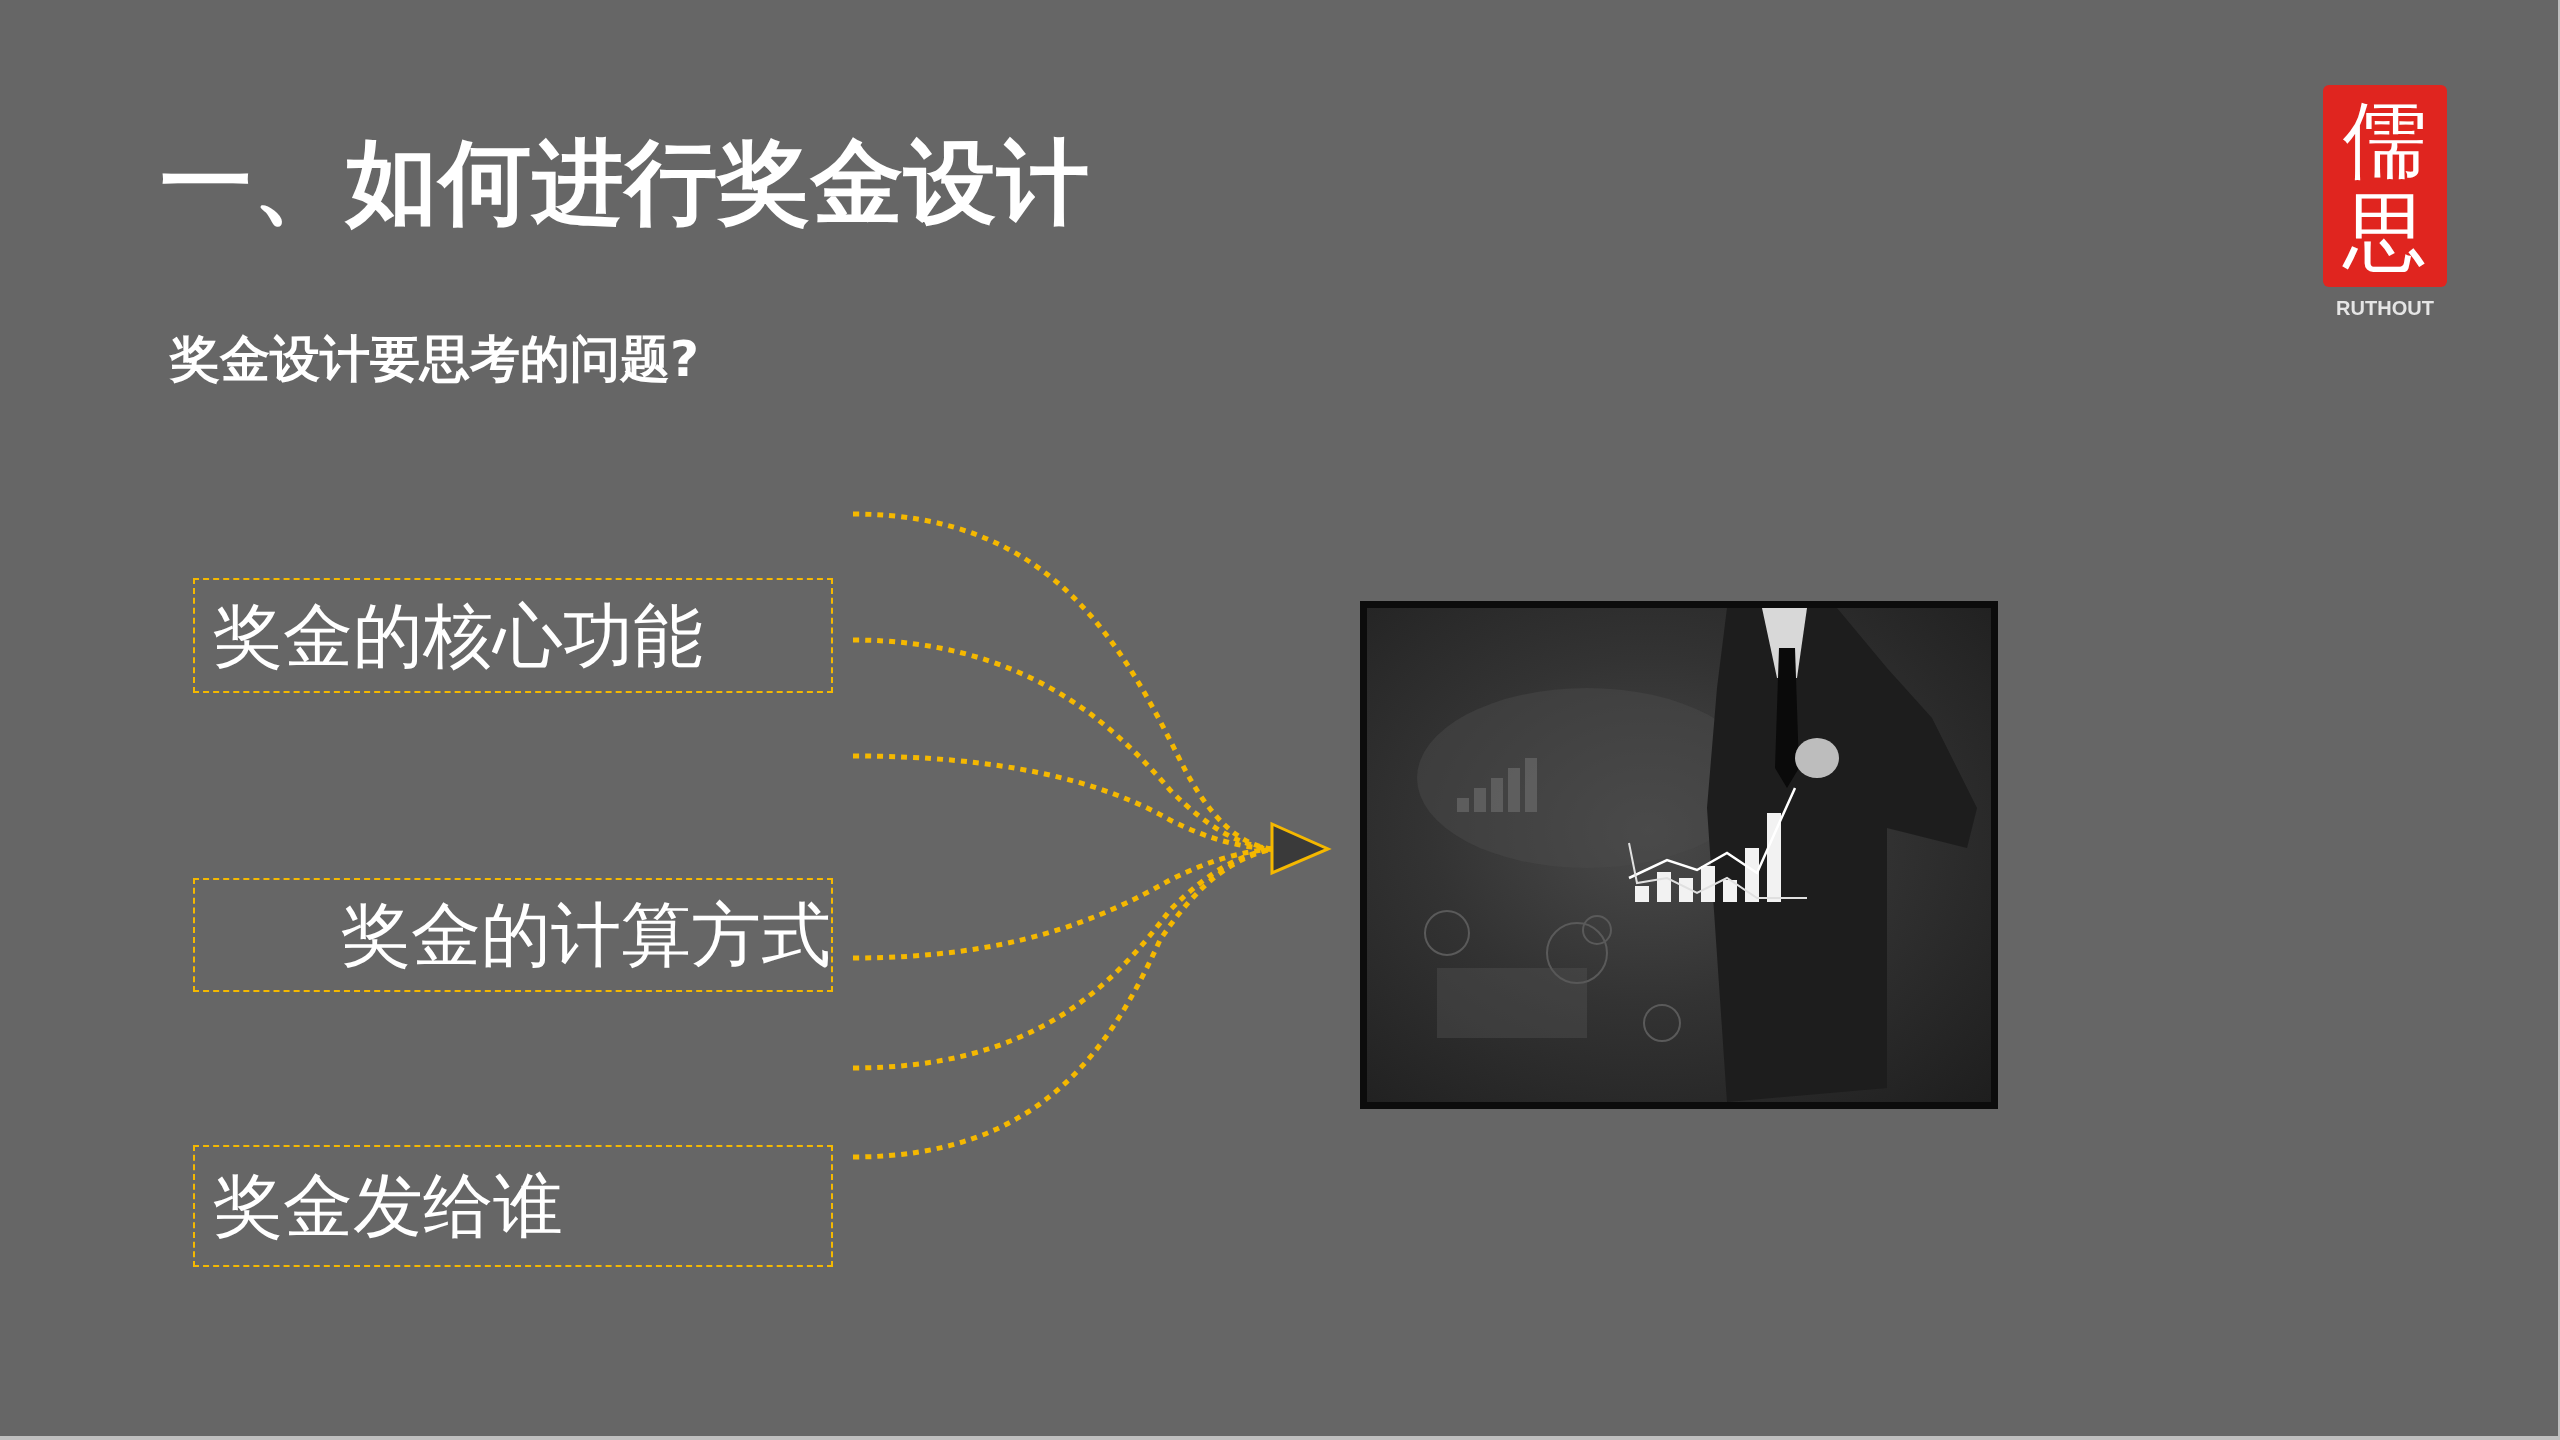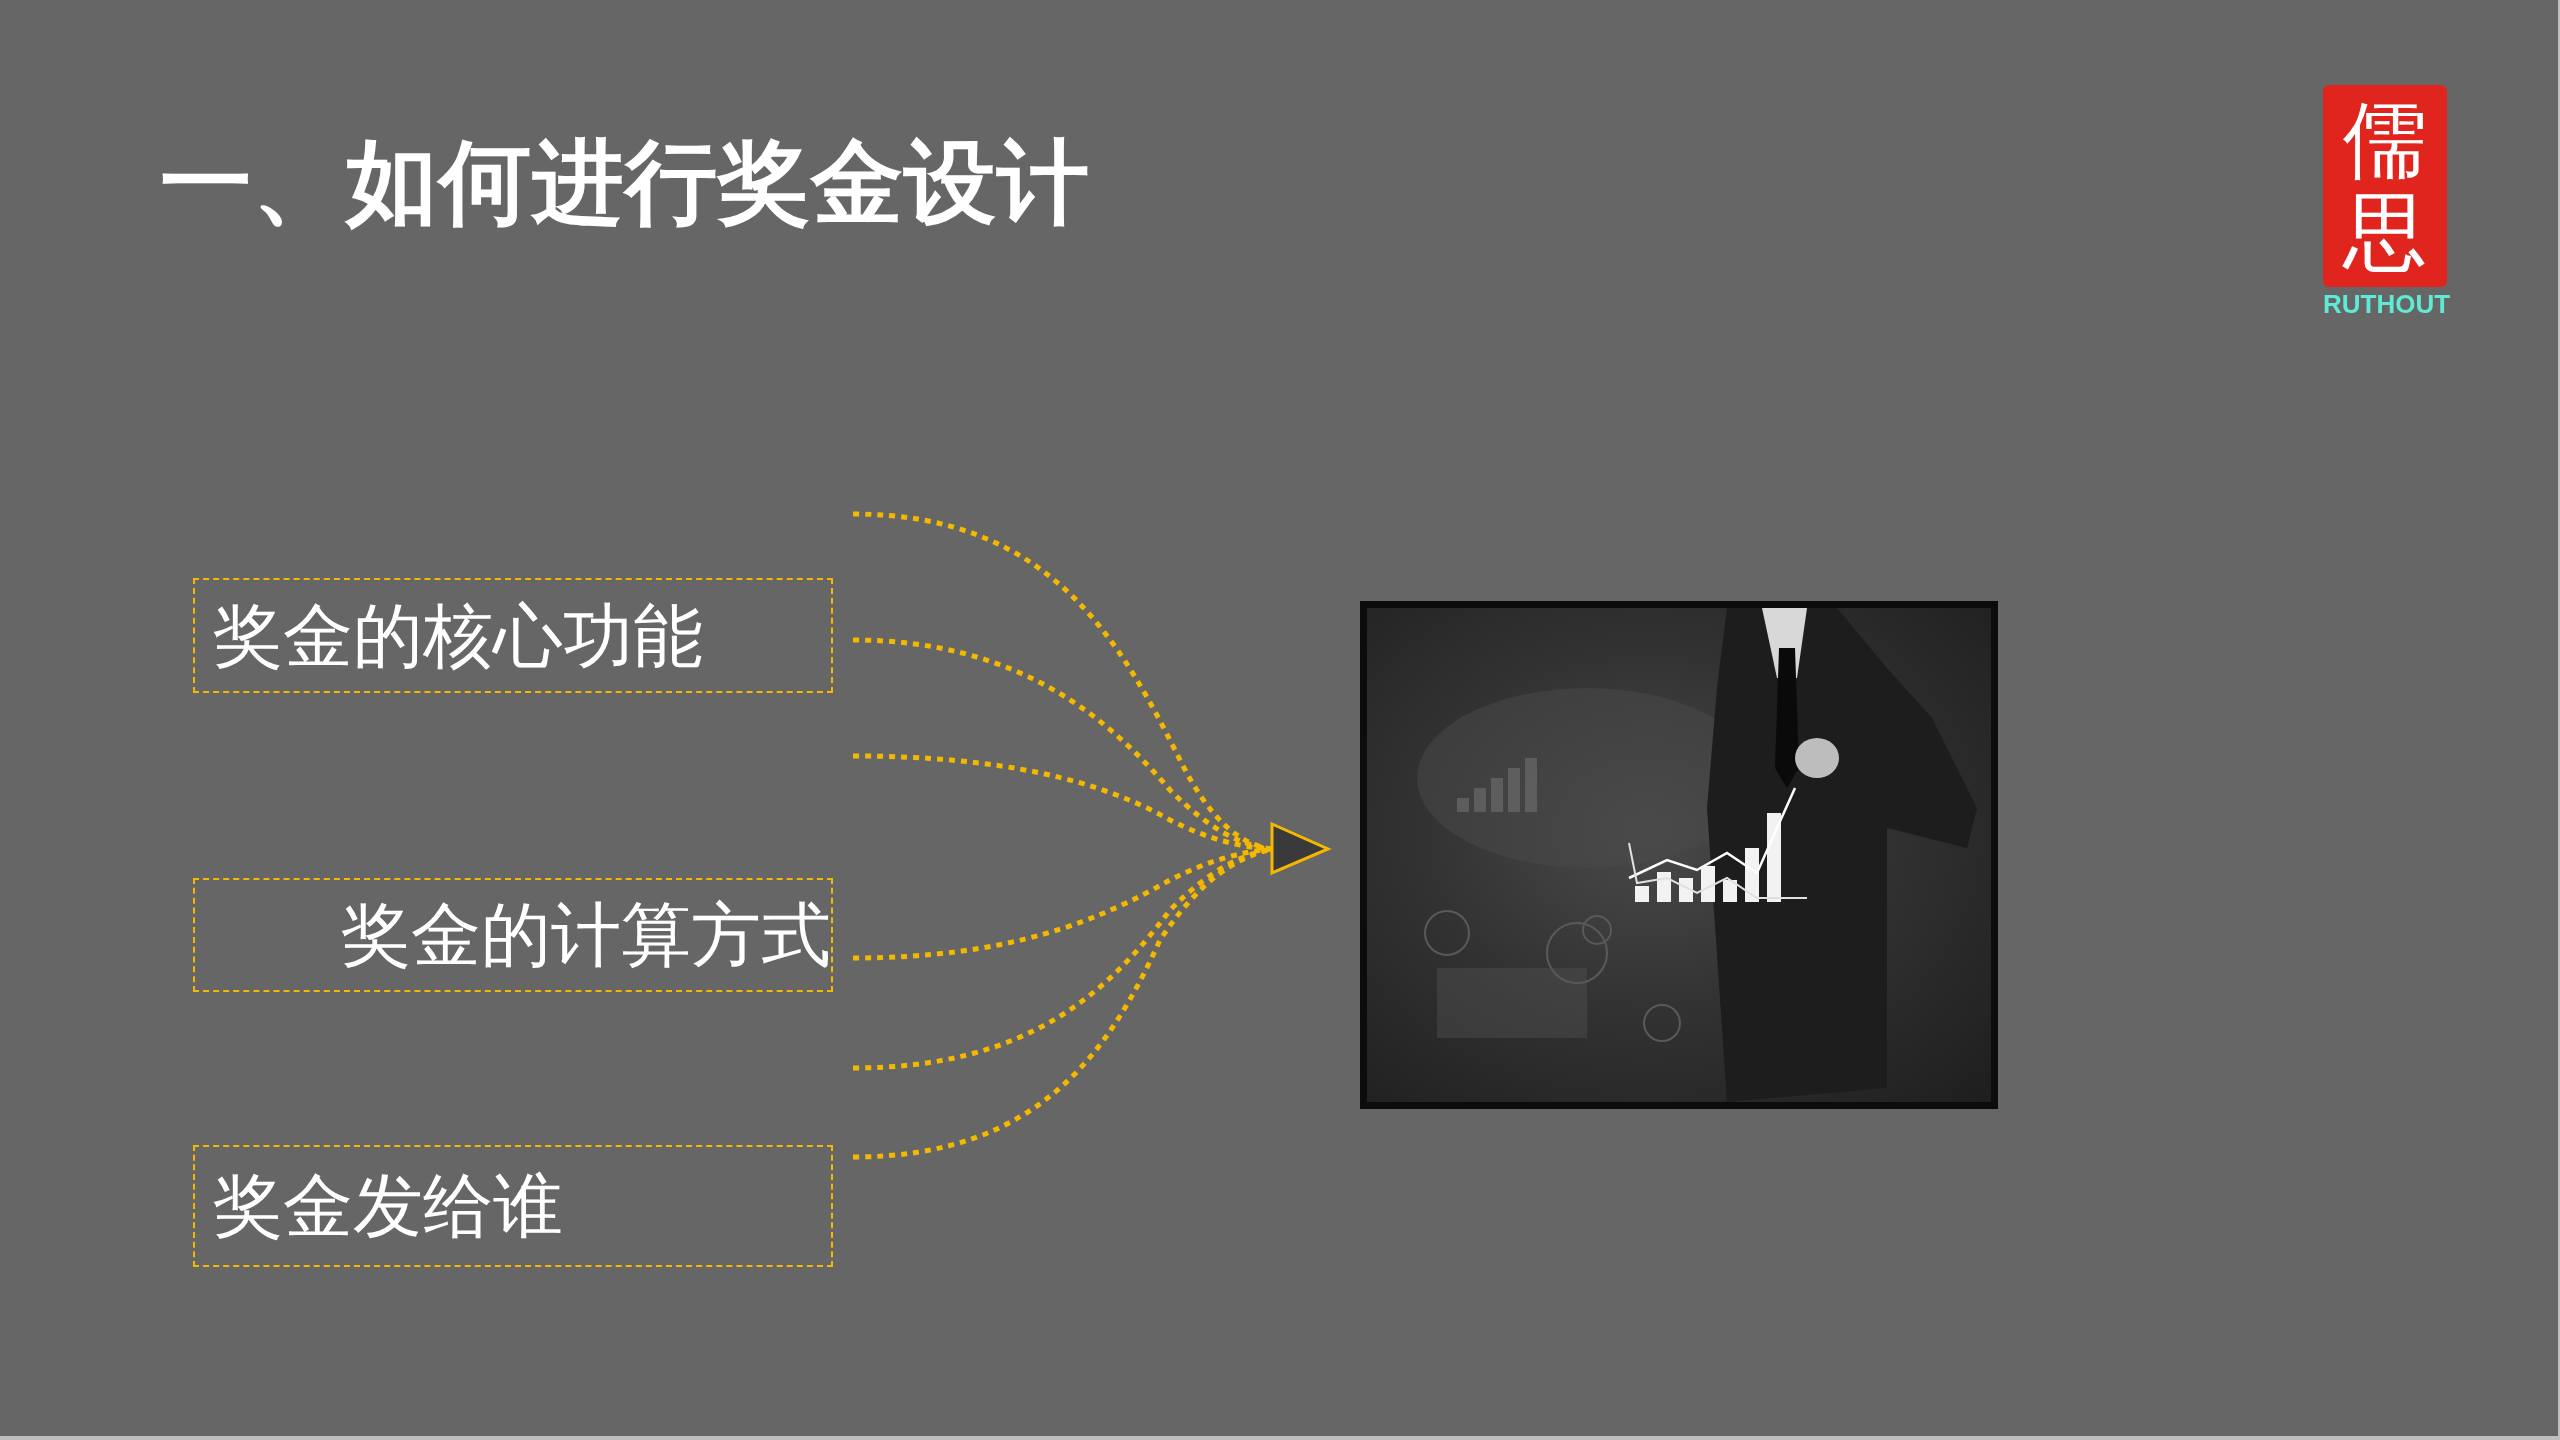--- a/index.html
+++ b/index.html
@@ -23,22 +23,22 @@
     white-space: nowrap; line-height: 66px;
   }
 
   .logo { position: absolute; left: 2323px; top: 85px; width: 124px; }
   .logo-box {
     width: 124px; height: 202px; background: #e0251f; border-radius: 6px;
     display: flex; flex-direction: column; align-items: center; justify-content: center;
     color: #ffffff; font-family: "DejaVu Serif", serif; font-size: 84px; line-height: 92px;
   }
   .logo-text {
-    text-align: center; color: #5eead4; font-size: 26px; font-weight: bold;
-    font-family: "Liberation Sans", sans-serif; margin-top: 2px; letter-spacing: 0px;
+    text-align: center; color: #e5e5e5; font-size: 20px; font-weight: bold;
+    font-family: "Liberation Sans", sans-serif; margin-top: 10px; letter-spacing: 0px;
   }
 
   .item-box {
     position: absolute; left: 193px; width: 640px;
     border: 2px dashed #f5b800; box-sizing: border-box;
     color: #ffffff; font-size: 70px; line-height: 1;
     display: flex; align-items: center; padding-left: 18px;
     white-space: nowrap;
   }
 
@@ -52,20 +52,21 @@
     width: 100%; height: 100%; position: relative; overflow: hidden;
     background: radial-gradient(ellipse at 45% 45%, #4a4a4a 0%, #333 45%, #1e1e1e 100%);
   }
 </style>
 </head>
 <body>
 
 <div class="slide">
 
   <div class="title">一、如何进行奖金设计</div>
+  <div class="subtitle">奖金设计要思考的问题?</div>
 
   <div class="logo">
     <div class="logo-box">
       <span>儒</span>
       <span>思</span>
     </div>
     <div class="logo-text">RUTHOUT</div>
   </div>
 
   <div class="item-box" style="top:578px;height:115px;">

